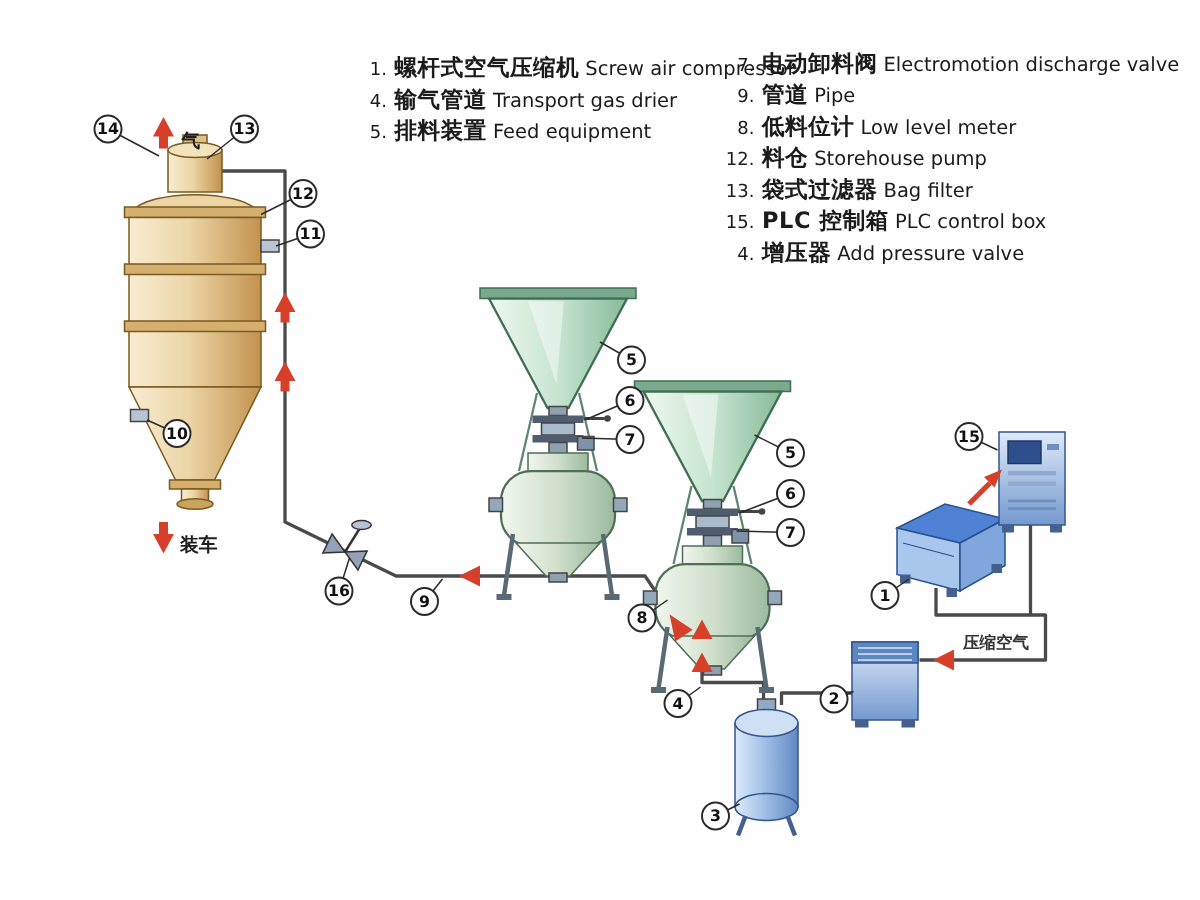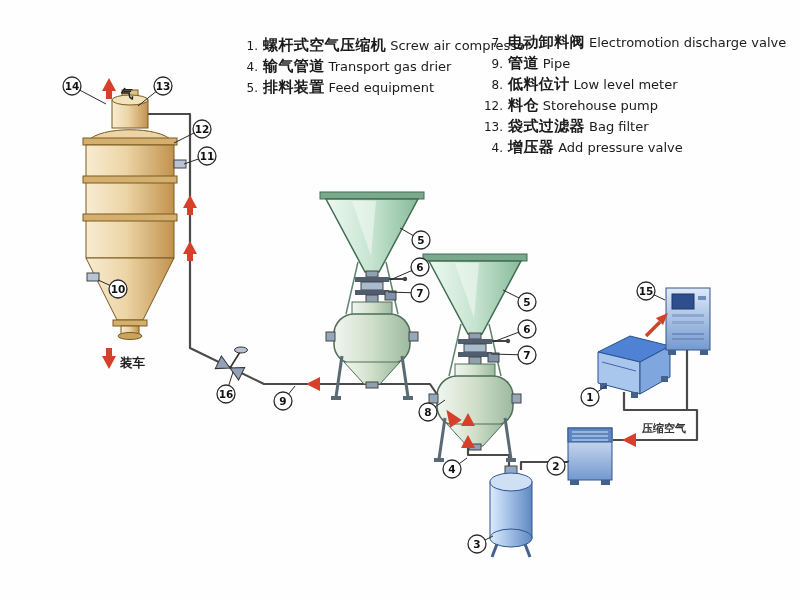--- a/index.html
+++ b/index.html
@@ -284,16 +284,17 @@
     <div class="legend-item"><span class="num">4.</span><span class="zh">输气管道</span><span class="en">Transport gas drier</span></div>
     <div class="legend-item"><span class="num">5.</span><span class="zh">排料装置</span><span class="en">Feed equipment</span></div>
   </div>
 
   <div class="legend-col legend-right">
     <div class="legend-item"><span class="num">7.</span><span class="zh">电动卸料阀</span><span class="en">Electromotion discharge valve</span></div>
     <div class="legend-item"><span class="num">9.</span><span class="zh">管道</span><span class="en">Pipe</span></div>
     <div class="legend-item"><span class="num">8.</span><span class="zh">低料位计</span><span class="en">Low level meter</span></div>
     <div class="legend-item"><span class="num">12.</span><span class="zh">料仓</span><span class="en">Storehouse pump</span></div>
     <div class="legend-item"><span class="num">13.</span><span class="zh">袋式过滤器</span><span class="en">Bag filter</span></div>
+    <div class="legend-item"><span class="num">15.</span><span class="zh">PLC 控制箱</span><span class="en">PLC control box</span></div>
     <div class="legend-item"><span class="num">4.</span><span class="zh">增压器</span><span class="en">Add pressure valve</span></div>
   </div>
 
 </div>
 
 </body></html>

